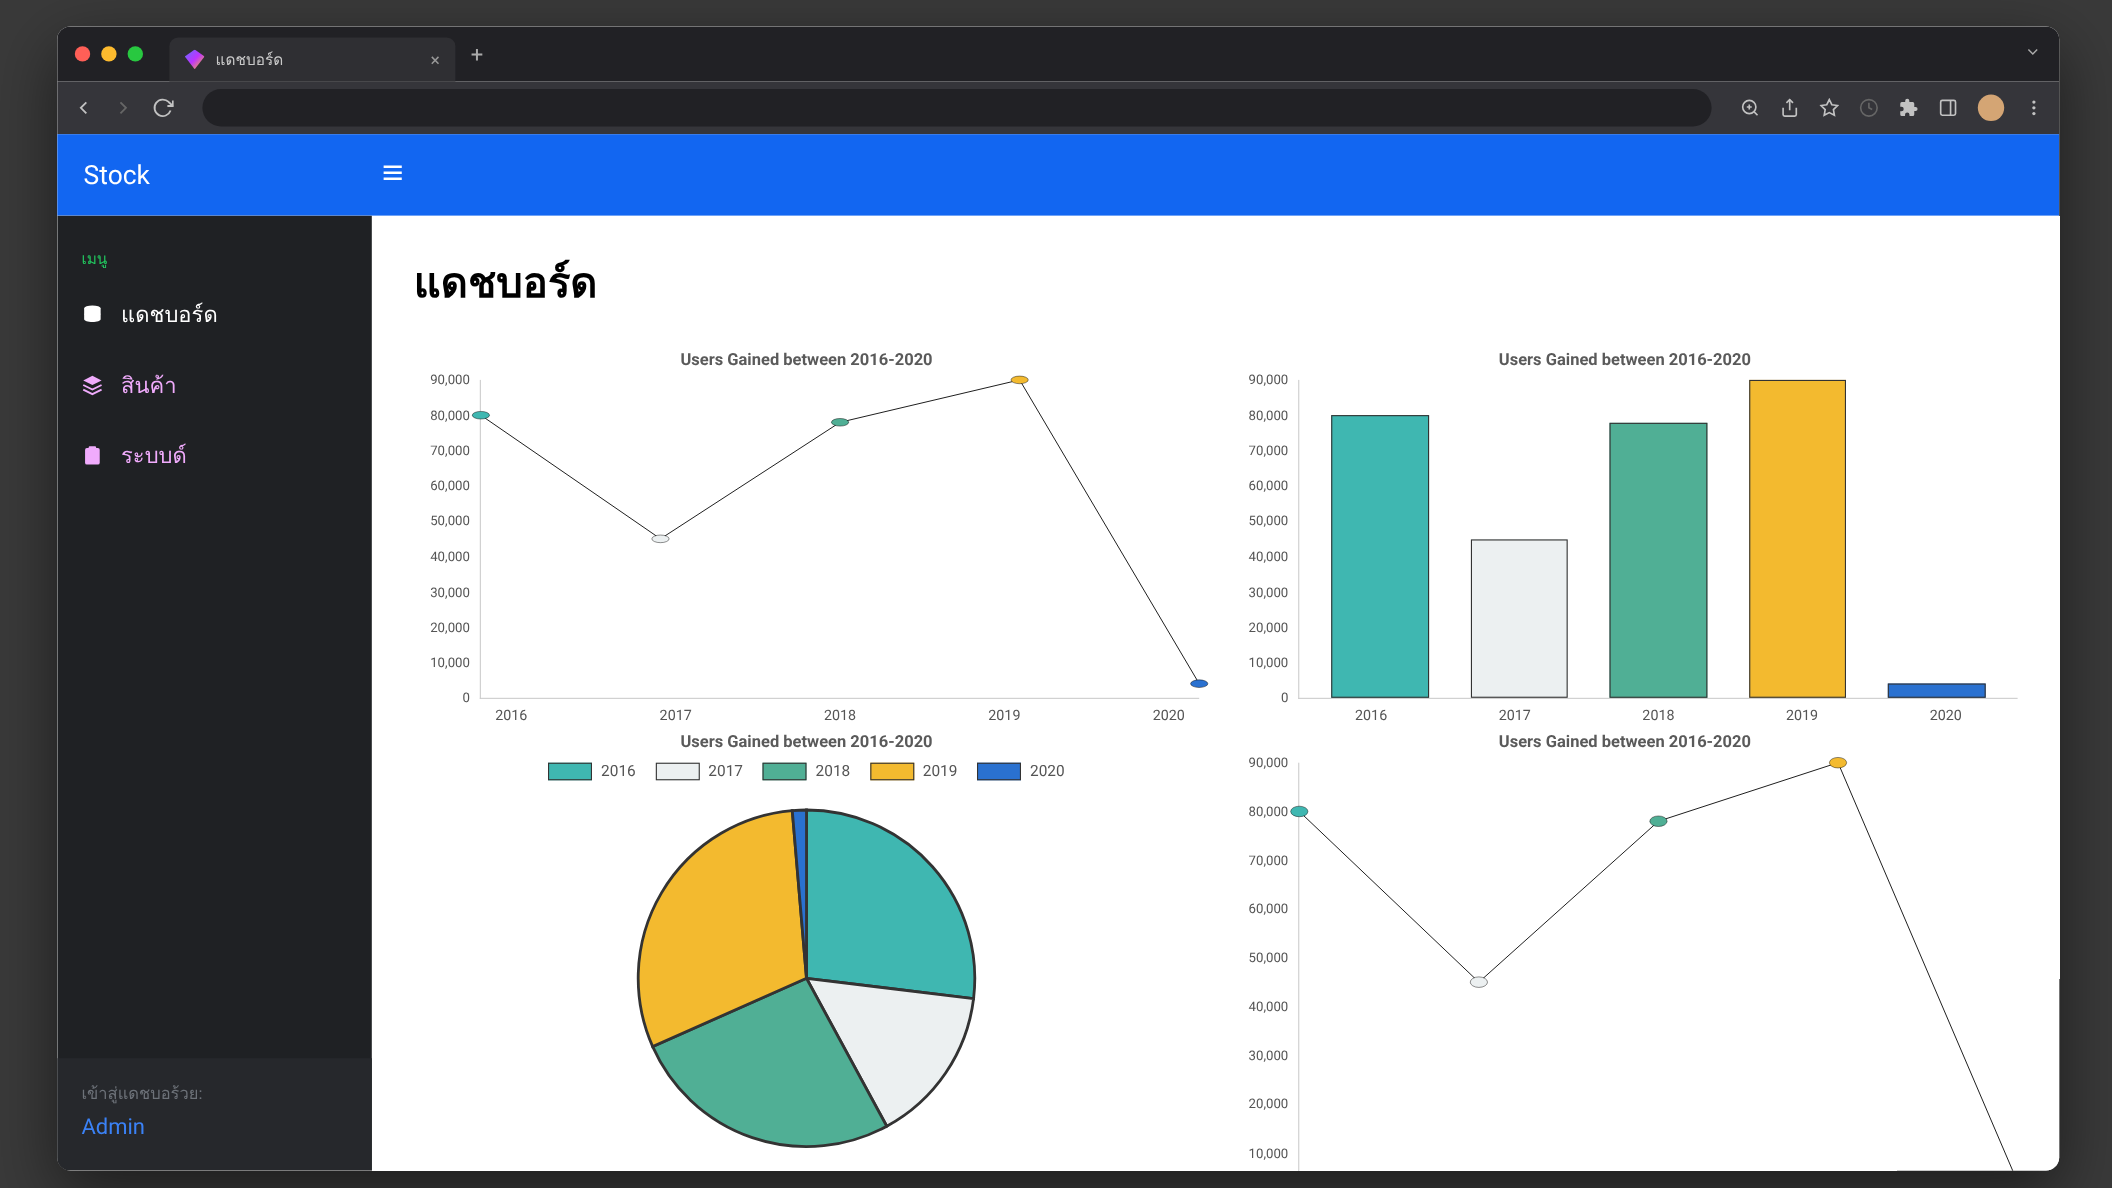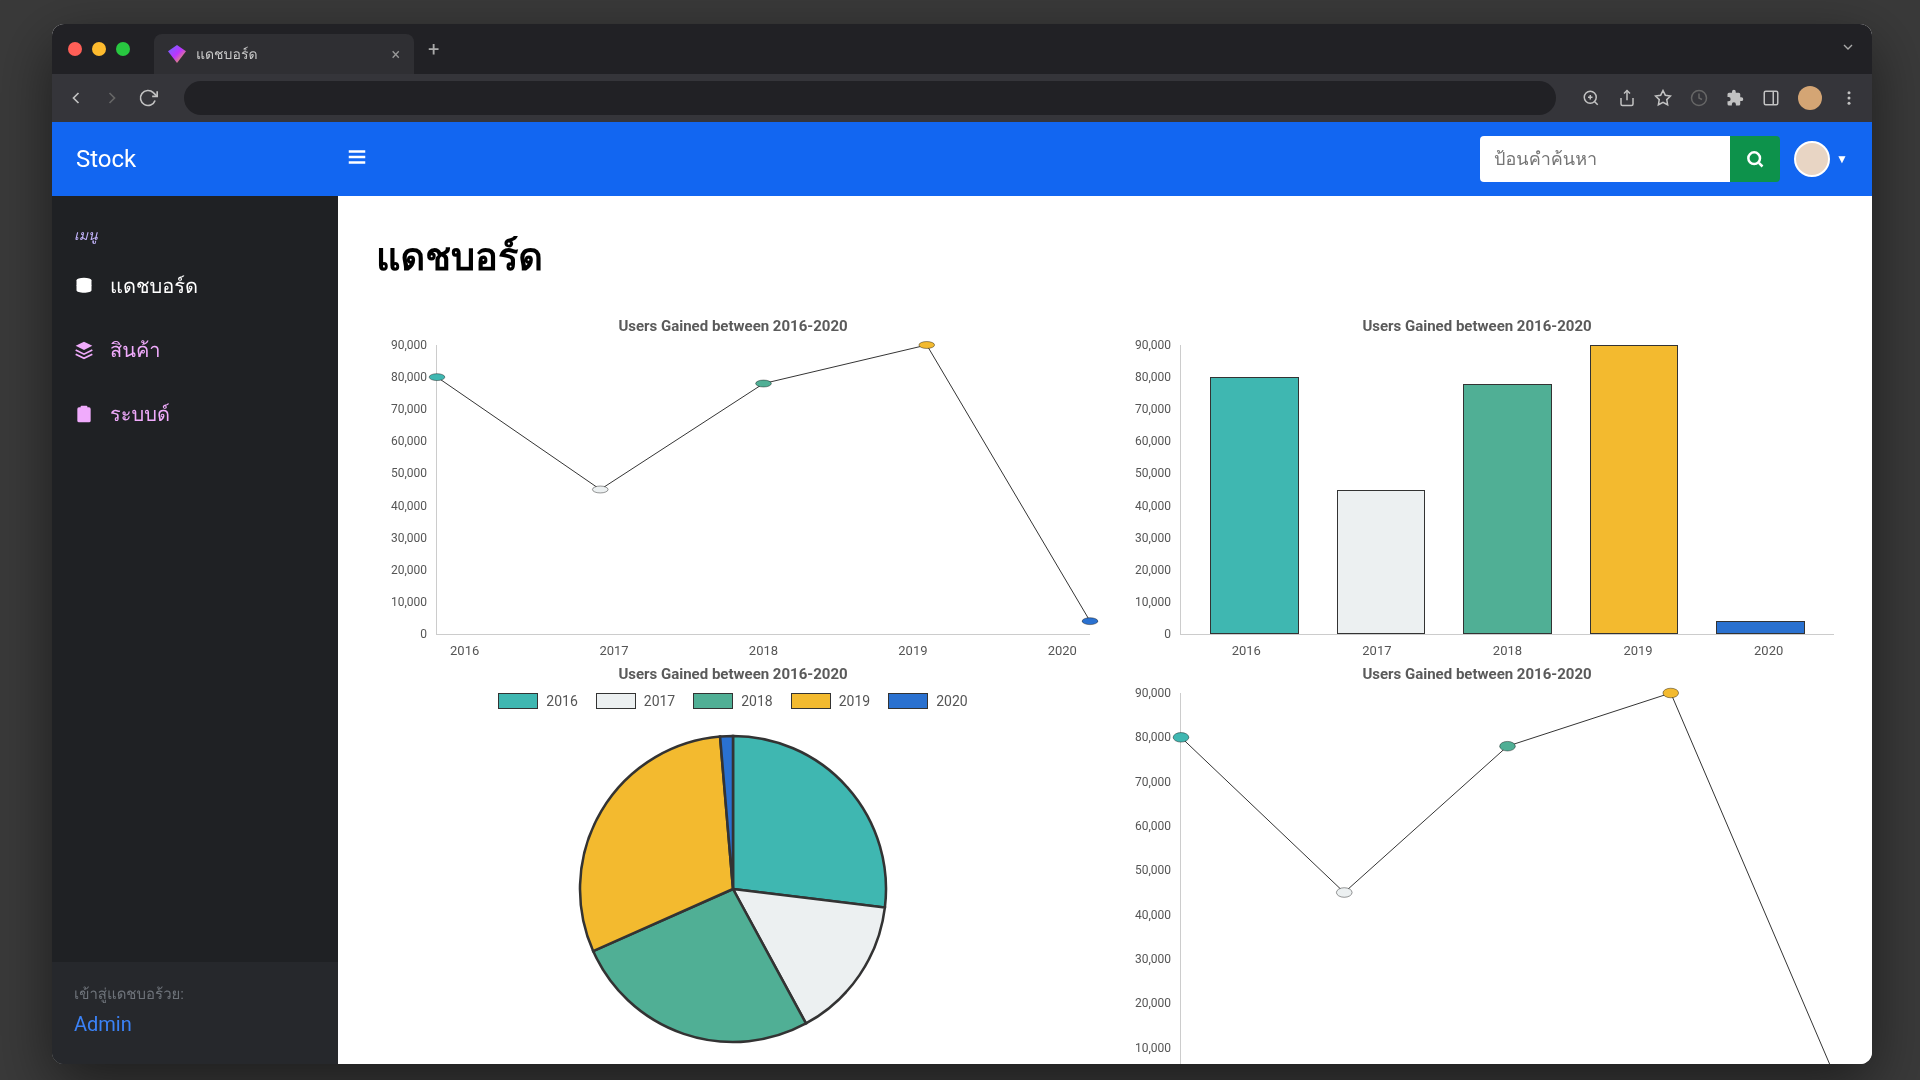--- a/index.html
+++ b/index.html
@@ -90,21 +90,21 @@
   display:flex;align-items:center;justify-content:center;
 }
 .user-menu { display:flex; align-items:center; gap:6px; cursor:pointer;}
 .user-avatar { width:36px;height:36px;border-radius:50%;background:#e8d5c4;border:2px solid #fff;}
 .caret { font-size:12px;}
 .body { flex:1; display:flex; overflow:hidden;}
 .sidebar {
   width: 286px; background:#1f2124; color:#7a7f87;
   display:flex; flex-direction:column; padding-top:20px;
 }
-.menu-label { font-size:14px; padding:8px 22px; color:#c4b5fd;font-style:italic;}
+.menu-label { font-size:14px; padding:8px 22px; color:#22c55e;}
 .side-item {
   display:flex; align-items:center; gap:14px;
   padding: 16px 22px; font-size:20px; cursor:pointer;
   color:#f0abfc;
 }
 .side-item.active { color:#fff; }
 .side-item .ico { width:22px; display:flex;}
 .sidebar-footer { margin-top:auto; padding:20px 22px 28px; background:#26282c;}
 .sf-label { font-size:15px; color:#6d7279; margin-bottom:6px;}
 .sf-user { font-size:20px; color:#3b82f6;}
@@ -223,35 +223,20 @@
   <div class="app">
     <div class="appbar">
       <div class="brand">Stock</div>
       <span class="hamburger">
         <svg width="22" height="22" viewBox="0 0 24 24" fill="none" stroke="#fff" stroke-width="2.5">
             <line x1="3" y1="6" x2="21" y2="6"></line>
             <line x1="3" y1="12" x2="21" y2="12"></line>
             <line x1="3" y1="18" x2="21" y2="18"></line>
           </svg>
       </span>
-      <div class="appbar-right">
-        <div class="search-group">
-          <input class="search-input" placeholder="ป้อนคำค้นหา" style="">
-          <button class="search-btn">
-            <svg width="20" height="20" viewBox="0 0 24 24" fill="none" stroke="#fff" stroke-width="3">
-                <circle cx="11" cy="11" r="7"></circle>
-                <line x1="21" y1="21" x2="16.65" y2="16.65"></line>
-              </svg>
-          </button>
-        </div>
-        <div class="user-menu">
-          <span class="user-avatar"></span>
-          <span class="caret">▼</span>
-        </div>
-      </div>
     </div>
 
     <div class="body">
       <div class="sidebar">
         <div class="menu-label">เมนู</div>
         <div class="side-item active">
           <span class="ico">
               <svg width="20" height="20" viewBox="0 0 24 24" fill="currentColor">
                 <ellipse cx="12" cy="5" rx="9" ry="3"></ellipse>
                 <path d="M3 5v6c0 1.66 4.03 3 9 3s9-1.34 9-3V5"></path>

